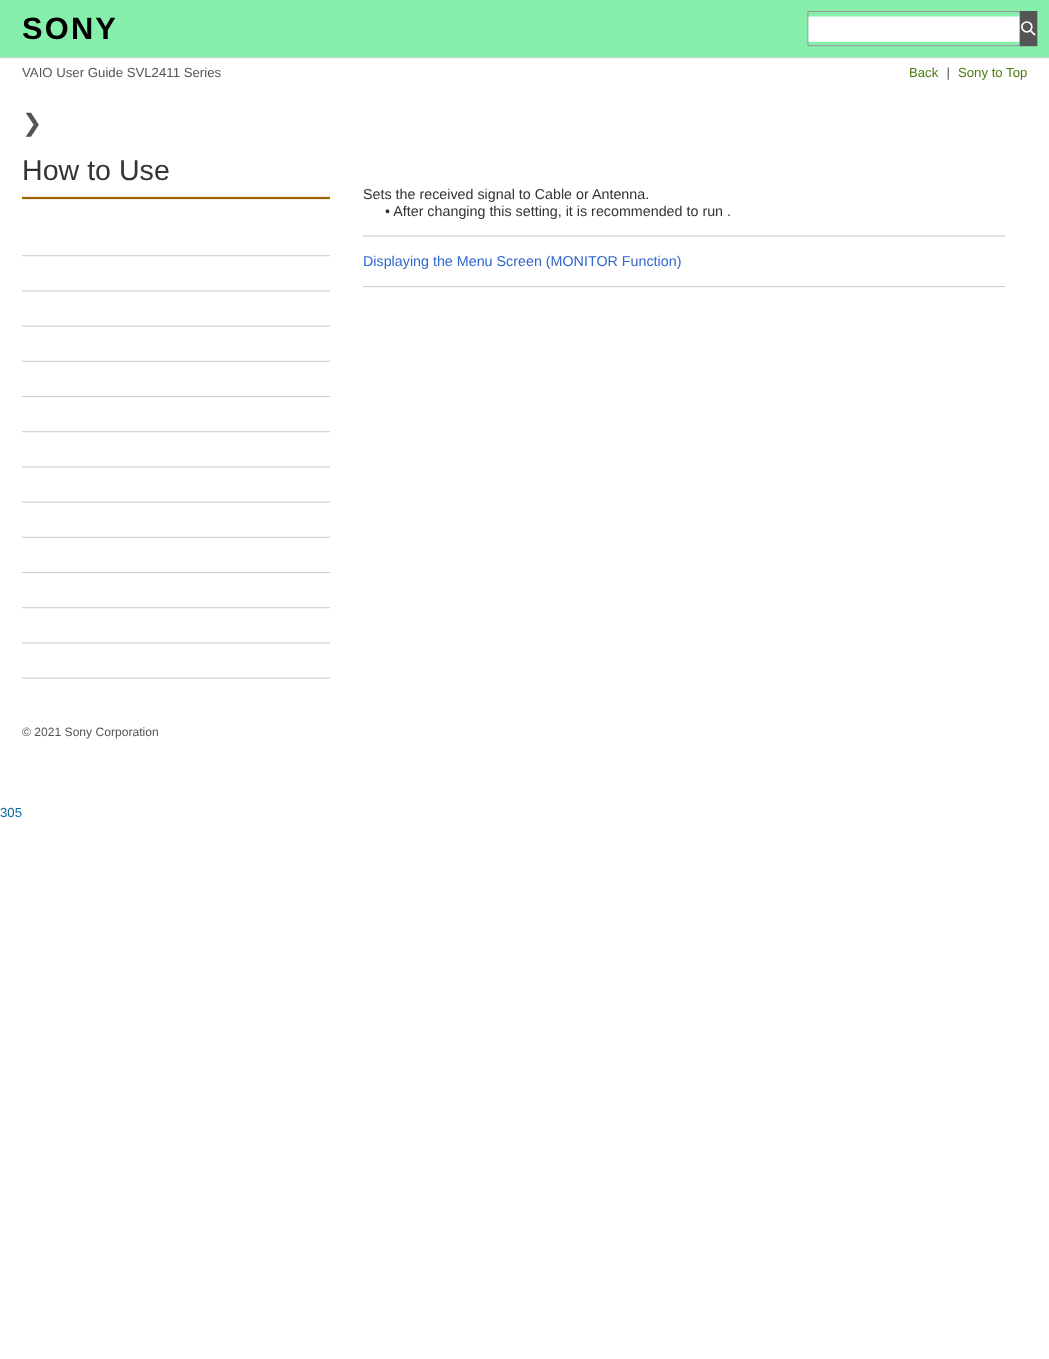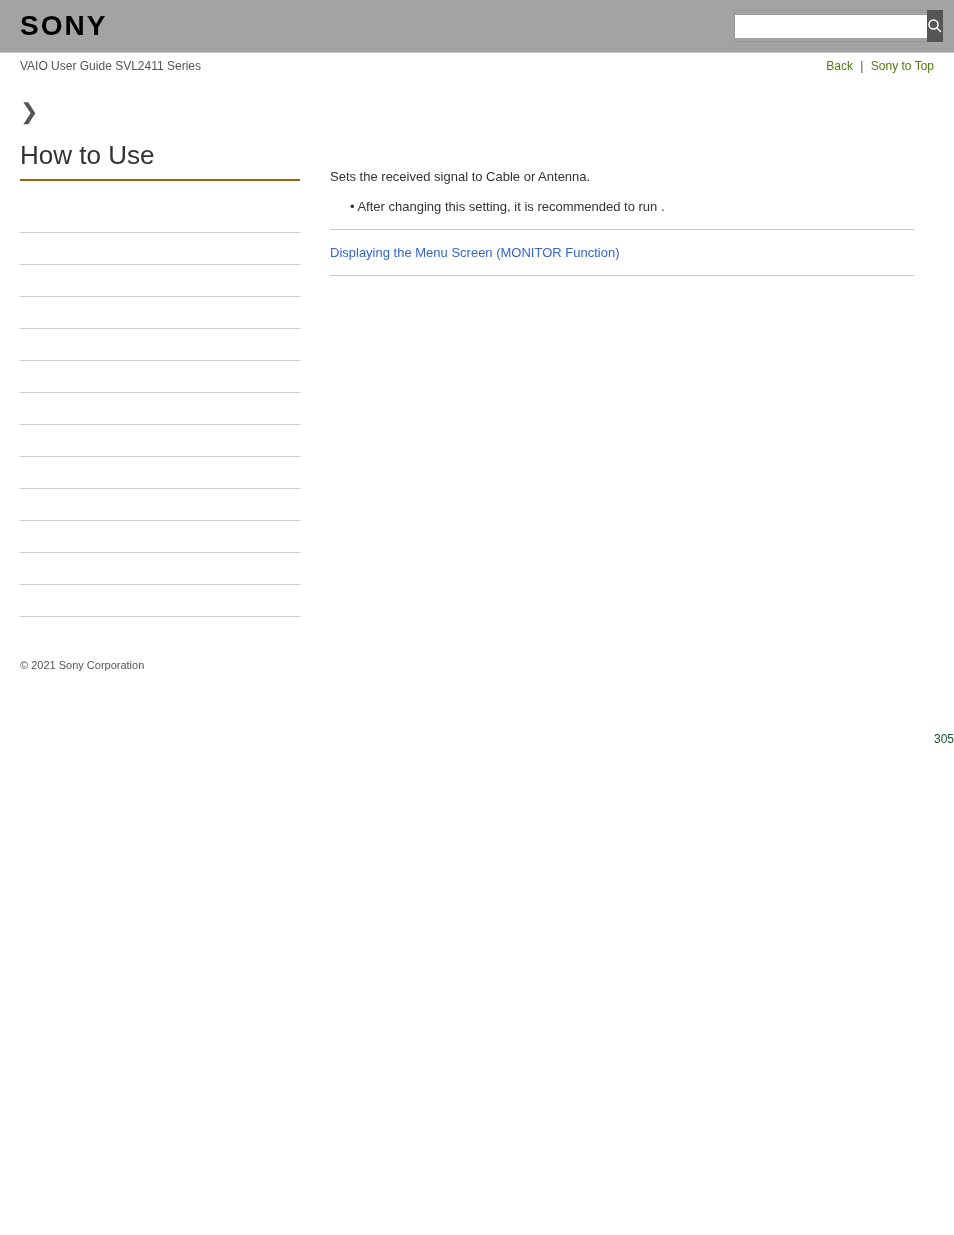--- a/index.html
+++ b/index.html
@@ -17,21 +17,21 @@
       min-height: 1235px;
     }
 
     
     .header {
       display: flex;
       align-items: flex-end;
       justify-content: space-between;
       padding: 10px 20px;
       border-bottom: 1px solid #ccc;
-      background: #a3a3a3;
+      background: #86efac;
     }
 
     .sony-logo {
       font-family: Arial, Helvetica, sans-serif;
       font-size: 28px;
       font-weight: 900;
       letter-spacing: 2px;
       color: #000;
     }
 
@@ -144,21 +144,20 @@
       padding: 20px 20px 20px 10px;
     }
 
     .content-top-spacer {
       height: 60px;
     }
 
     .content-description {
       font-size: 13px;
       color: #333;
-      margin-bottom: 15px;
       padding-top: 10px;
     }
 
     .content-note {
       font-size: 13px;
       color: #333;
       margin-bottom: 10px;
       padding-left: 20px;
     }
 
@@ -189,23 +188,23 @@
       margin-top: 20px;
     }
 
     .footer-copyright {
       font-size: 11px;
       color: #555;
     }
 
     
     .page-number {
-      text-align: right;
-      font-size: 12px;
-      color: #14532d;
+      text-align: left;
+      font-size: 12px;
+      color: #0369a1;
       margin-top: 40px;
       padding-bottom: 20px;
     }
   </style>
 </head>
 <body>
 
 <header class="header">
   <div class="sony-logo">SONY</div>
   <div class="search-box">

